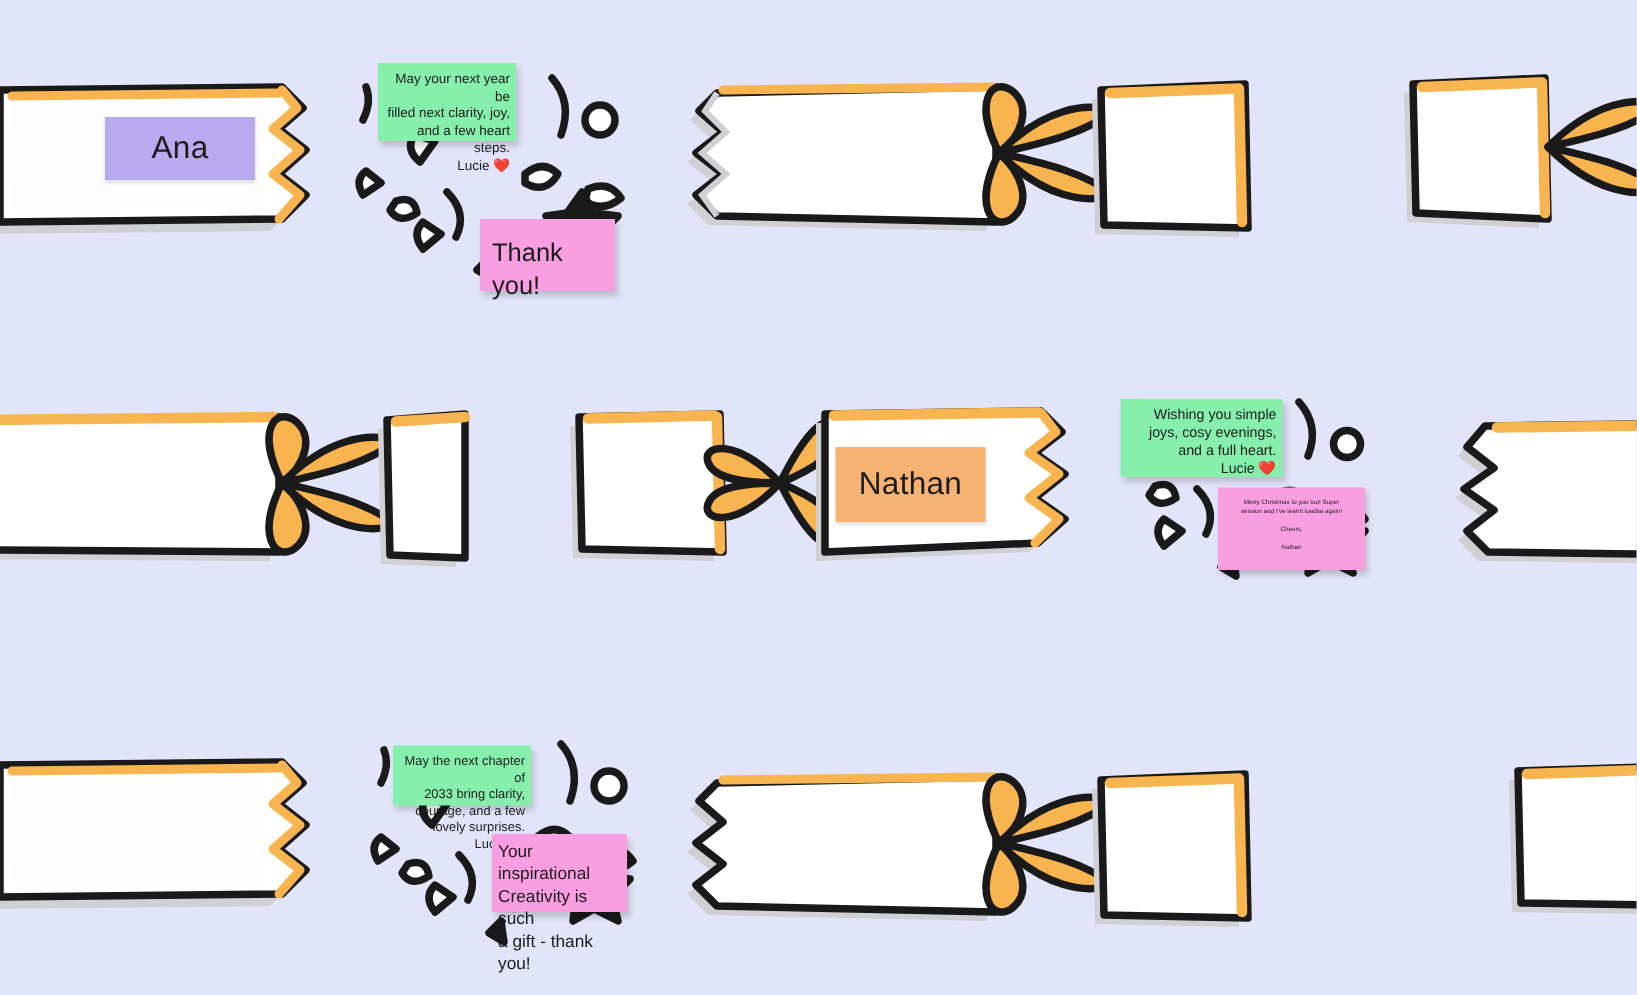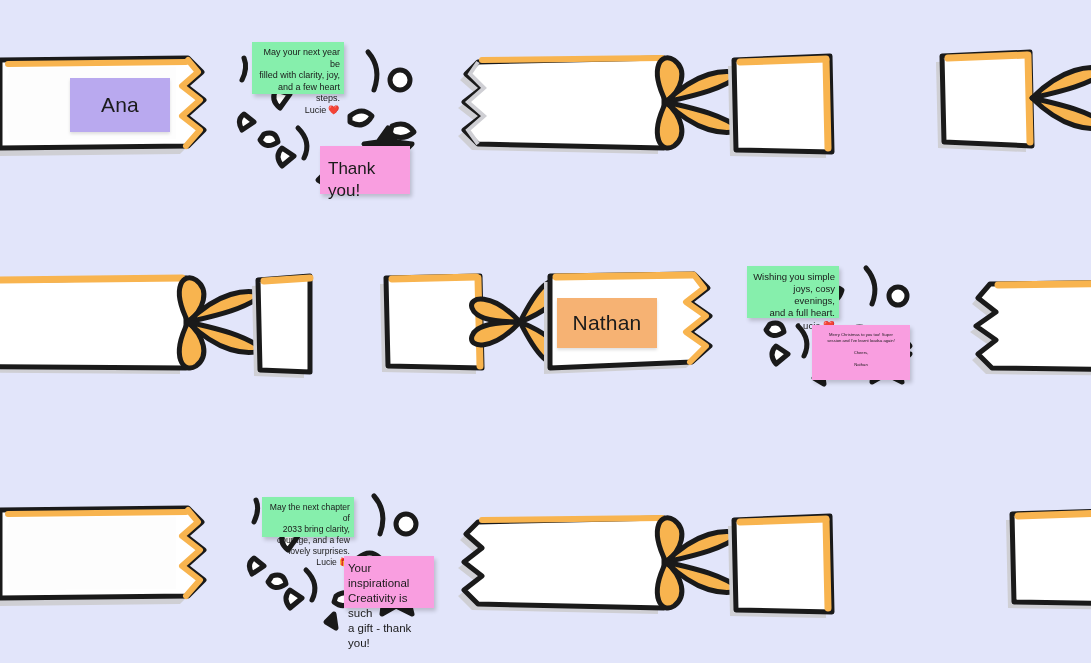--- a/index.html
+++ b/index.html
@@ -83,21 +83,21 @@
 
       <g stroke="#1a1a1a" stroke-width="5" fill="none" stroke-linejoin="round">
         <path d="M 58 66 C 30 30 4 32 8 52 C 12 72 40 70 58 66 Z" fill="#f8b44f"></path>
         <path d="M 58 66 C 30 102 4 100 8 80 C 12 60 40 62 58 66 Z" fill="#f8b44f"></path>
       </g>
       <g stroke="#f8b44f" stroke-width="4" fill="none">
         <path d="M 52 62 C 34 44 18 44 20 54 C 22 64 40 64 52 62 Z"></path>
         <path d="M 52 70 C 34 88 18 88 20 78 C 22 68 40 68 52 70 Z"></path>
       </g>
     </svg>
-    <div class="namecard" style="left:130px; top:40px; width:100px; height:54px; background:#b9a9ef;">
+    <div class="namecard" style="left:130px; top:40px; width:100px; height:42px; background:#b9a9ef;">
       <span>Ana</span>
     </div>
   </div>
 
   <div class="confetti" style="left:232px; top:30px;">
     <svg width="200" height="160" viewBox="0 0 200 160">
       <g stroke="#1a1a1a" stroke-width="5" fill="none" stroke-linecap="round" stroke-linejoin="round">
         <path d="M 10 50 q 6 -12 2 -22"></path>
         <path d="M 136 22 q 14 16 6 38"></path>
         <path d="M 48 78 q -10 -8 -4 -18 l 14 4 z" fill="#ffffff"></path>
@@ -111,21 +111,21 @@
         <path d="M 50 136 q -8 -10 0 -18 l 12 8 z" fill="#ffffff"></path>
         <path d="M 146 112 l 10 -14 l 8 14 l 16 2 l -12 12 l 4 16 l -16 -8 l -14 8 l 2 -16 l -12 -12 z" fill="#1a1a1a"></path>
         <path d="M 86 150 l 10 6 l -2 -14 z" fill="#1a1a1a"></path>
         <path d="M 10 100 q -6 -10 2 -16 l 10 8 z" fill="#ffffff"></path>
       </g>
     </svg>
   </div>
 
   <div class="note note-green" style="left:252px; top:42px; width:92px; height:52px; padding:5px 4px 0 4px; font-size:9px;">
     <span class="line">May your next year be</span>
-    <span class="line">filled with clarity, joy,</span>
+    <span class="line">filled next clarity, joy,</span>
     <span class="line">and a few heart steps.</span>
     <span class="line">Lucie ❤️</span>
   </div>
 
   <div class="note note-pink" style="left:320px; top:107px; width:90px; height:48px; padding:12px 0 0 8px; font-size:17px;margin-top:39px;">
     <span class="line">Thank you!</span>
   </div>
 
   <div class="cracker" style="left:452px; top:32px;">
     <svg width="400" height="140" viewBox="0 0 400 140">
@@ -217,21 +217,21 @@
         <path d="M 136 82 q 14 -6 22 6 q -12 10 -24 2 z" fill="#ffffff"></path>
         <path d="M 18 66 q 12 -4 14 8 q -12 8 -18 -2 z" fill="#ffffff"></path>
         <path d="M 46 68 q 14 14 6 30"></path>
         <path d="M 24 106 q -8 -10 0 -18 l 12 8 z" fill="#ffffff"></path>
         <path d="M 124 94 l 10 -14 l 8 14 l 16 2 l -12 12 l 4 16 l -16 -8 l -14 8 l 2 -16 l -12 -12 z" fill="#1a1a1a"></path>
         <path d="M 62 120 l 10 6 l -2 -14 z" fill="#1a1a1a"></path>
       </g>
     </svg>
   </div>
 
-  <div class="note note-green" style="left:747px; top:266px; width:92px; height:52px; padding:5px 4px 0 4px; font-size:9.5px;">
+  <div class="note note-green" style="left:747px; top:266px; width:108px; height:52px; padding:5px 4px 0 4px; font-size:9.5px;">
     <span class="line">Wishing you simple</span>
     <span class="line">joys, cosy evenings,</span>
     <span class="line">and a full heart.</span>
     <span class="line">Lucie ❤️</span>
   </div>
 
   <div class="note note-pink" style="left:812px; top:325px; width:98px; height:55px; padding:7px 4px 0 4px; font-size:4.2px; text-align:center; line-height:1.45;">
     <span class="line">Merry Christmas to you too! Super</span>
     <span class="line">session and I've learnt loadsa again!</span>
     <span class="line">&nbsp;</span>
@@ -290,21 +290,21 @@
     </svg>
   </div>
 
   <div class="note note-green" style="left:262px; top:497px; width:92px; height:40px; padding:5px 4px 0 4px; font-size:8.6px;">
     <span class="line">May the next chapter of</span>
     <span class="line">2033 bring clarity,</span>
     <span class="line">courage, and a few</span>
     <span class="line">lovely surprises. Lucie 🎁</span>
   </div>
 
-  <div class="note note-pink" style="left:344px; top:556px; width:90px; height:52px; padding:5px 0 0 4px; font-size:11.5px;">
+  <div class="note note-pink" style="left:328px; top:556px; width:90px; height:52px; padding:5px 0 0 4px; font-size:11.5px;">
     <span class="line">Your inspirational</span>
     <span class="line">Creativity is such</span>
     <span class="line">a gift - thank you!</span>
   </div>
 
   <div class="cracker" style="left:452px; top:492px;">
     <svg width="400" height="140" viewBox="0 0 400 140">
       <path d="M 26 30 L 14 42 L 30 56 L 12 70 L 30 84 L 12 98 L 26 112 L 212 116 L 212 26 Z" fill="#cfcfd4" transform="translate(-6,6)"></path>
       <path d="M 26 30 L 14 42 L 30 56 L 12 70 L 30 84 L 12 98 L 26 112 L 212 116 L 212 26 Z" fill="#ffffff" stroke="#1a1a1a" stroke-width="5" stroke-linejoin="round"></path>
       <path d="M 30 28 L 210 26" stroke="#f8b44f" stroke-width="6" stroke-linecap="round" fill="none"></path>

